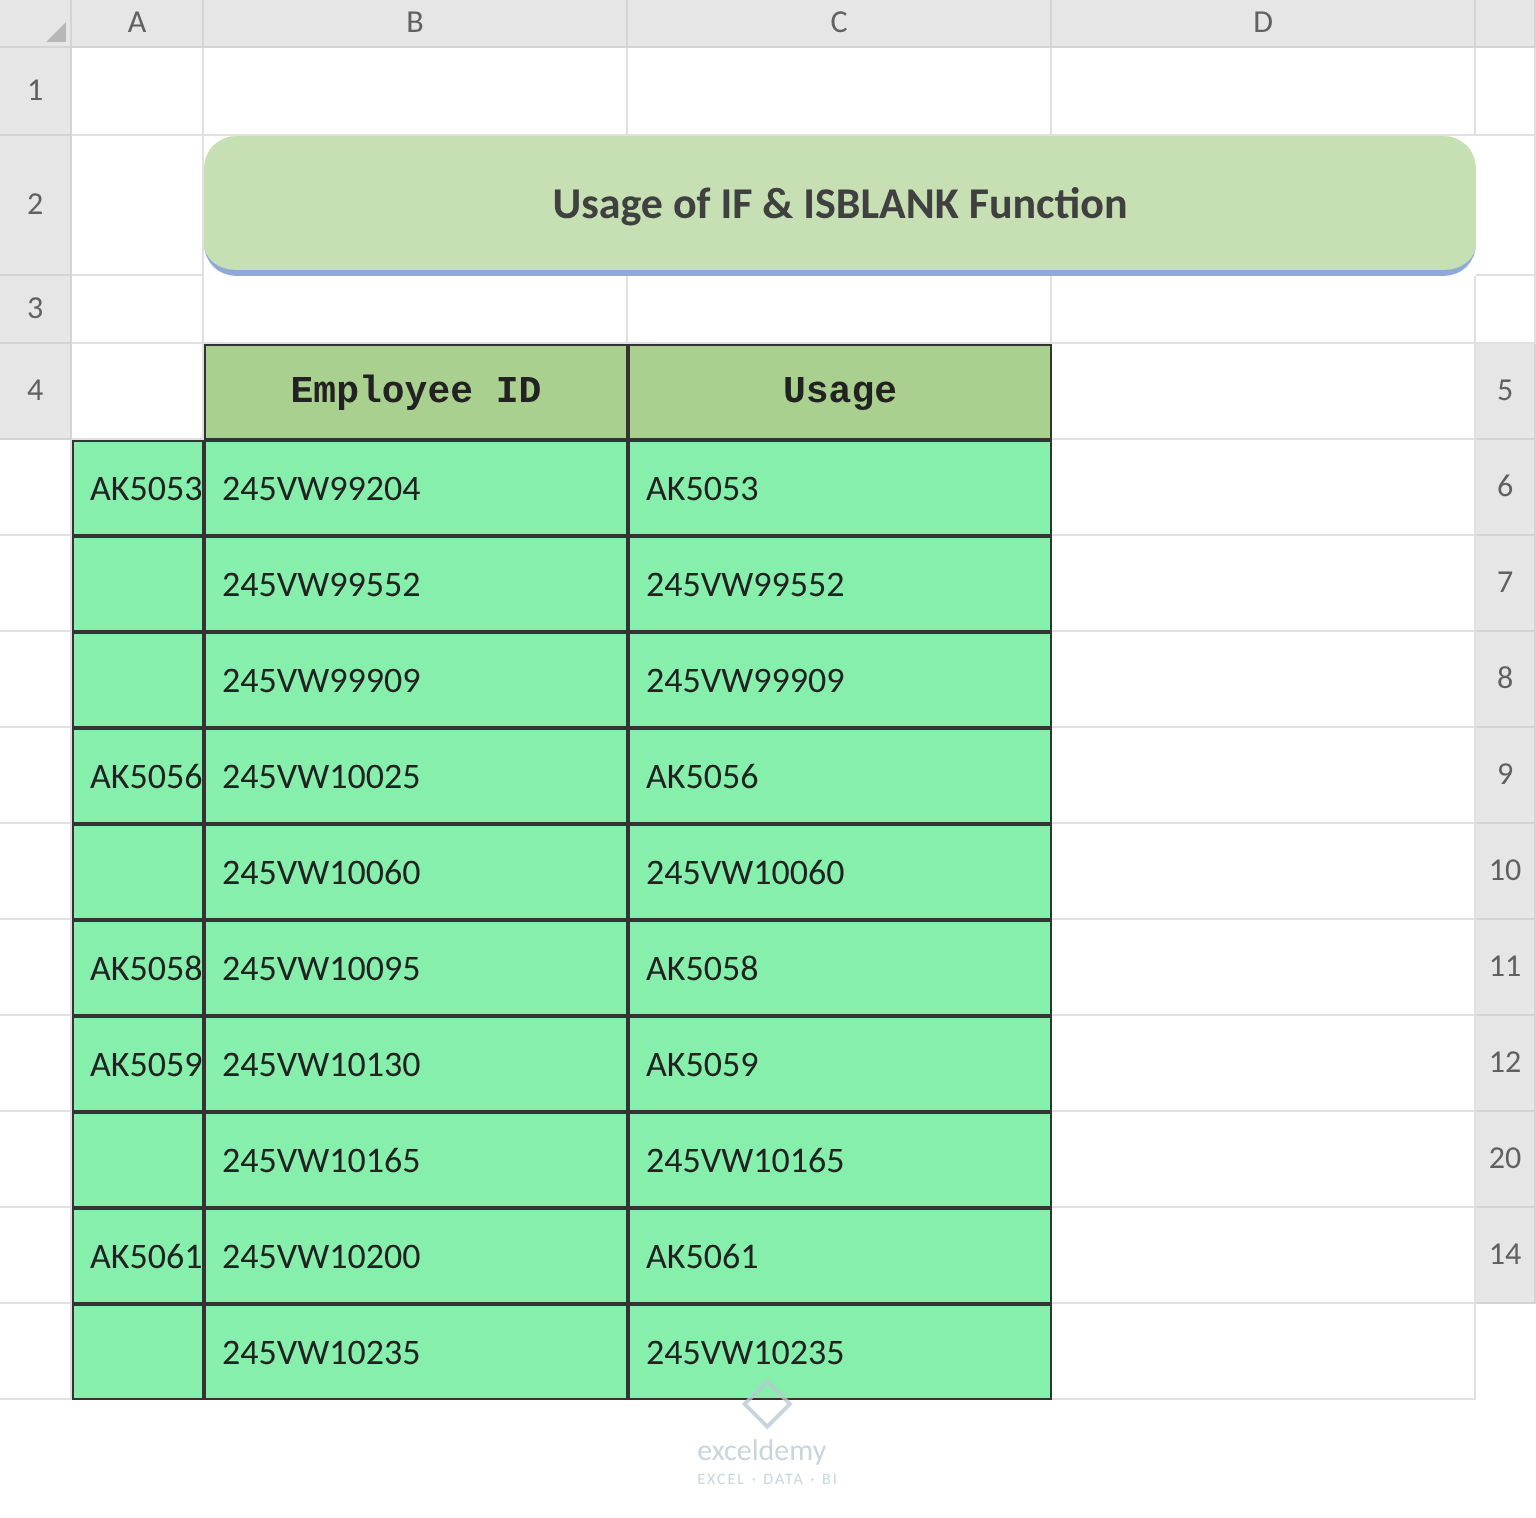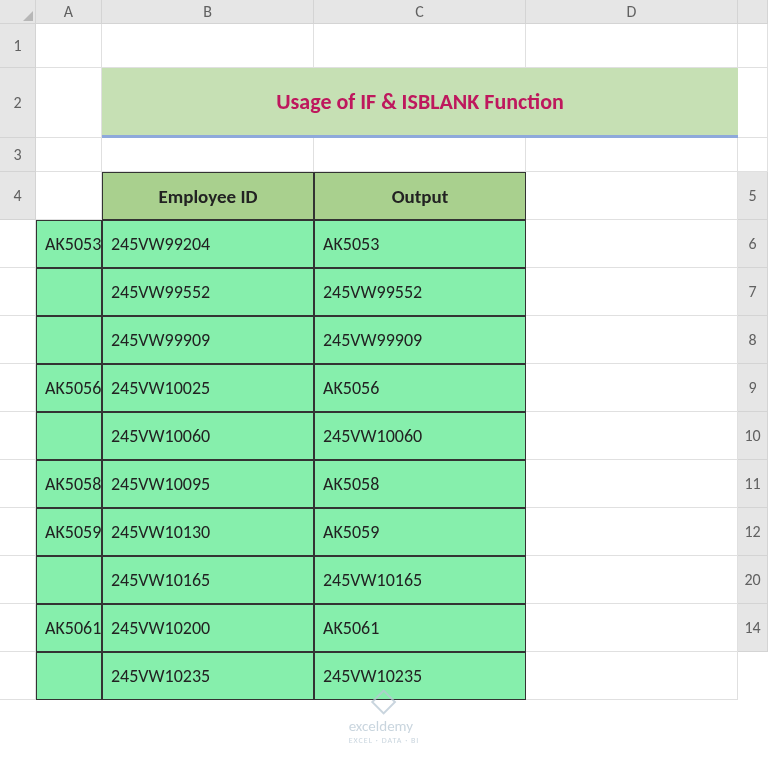--- a/index.html
+++ b/index.html
@@ -58,33 +58,35 @@
   border-bottom: 1px solid #e0e0e0;
   background: #ffffff;
 }
 .title-cell {
   grid-column: 3 / span 3;
   display: flex;
   align-items: center;
   justify-content: center;
   background: #c6e0b4;
   border-bottom: 3px solid #8ea9db;
-  color: #be185d;
+  color: #404040;
   font-weight: bold;
   font-size: 22px;
+  border-radius: 16px;
 }
 .th {
   background: #a9d08e;
   border: 1px solid #333;
   display: flex;
   align-items: center;
   justify-content: center;
   font-weight: bold;
   font-size: 19px;
   color: #222;
+  font-family: Liberation Mono, monospace;
 }
 .td {
   border: 1px solid #333;
   background: #86efac;
   display: flex;
   align-items: center;
   padding: 0 8px;
   font-size: 18px;
   color: #222;
 }
@@ -141,21 +143,21 @@
   <div class="rowhdr">3</div>
   <div class="cell"></div>
   <div class="cell"></div>
   <div class="cell"></div>
   <div class="cell"></div>
   <div class="cell"></div>
 
   <div class="rowhdr">4</div>
   <div class="cell"></div>
   <div class="th">Employee ID</div>
-  <div class="th">Output</div>
+  <div class="th">Usage</div>
   <div class="cell"></div>
 
   <div class="rowhdr">5</div>
   <div class="cell"></div>
   <div class="td">AK5053</div>
   <div class="td">245VW99204</div>
   <div class="td">AK5053</div>
   <div class="cell"></div>
 
   <div class="rowhdr">6</div>

